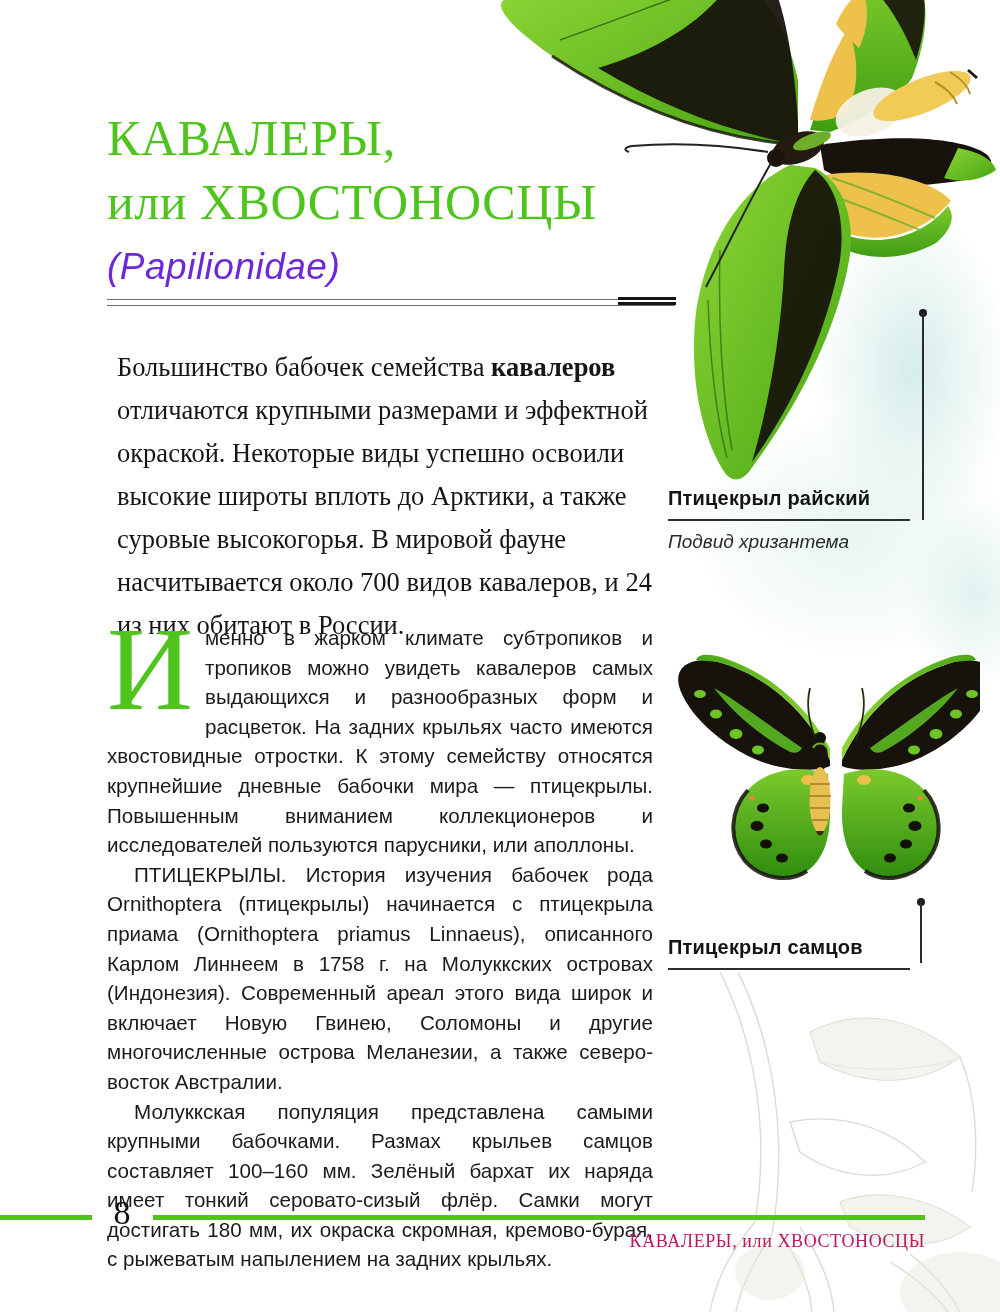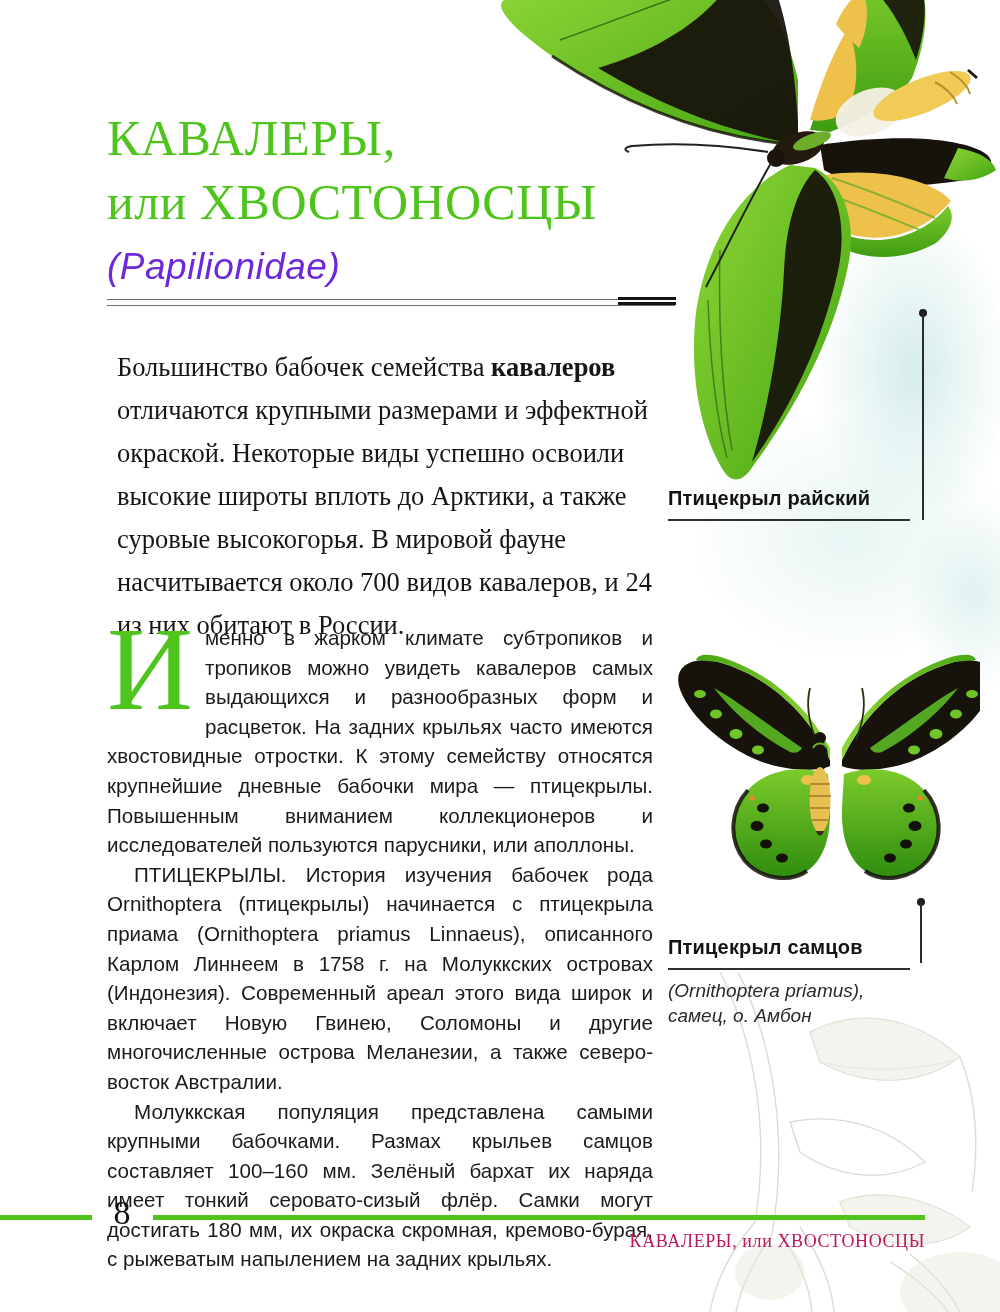--- a/index.html
+++ b/index.html
@@ -198,30 +198,27 @@
       <span class="dropcap">И</span><span>менно в жарком климате субтропиков и тропиков можно увидеть кавалеров самых выдающихся и разнообразных форм и расцветок. На задних крыльях часто имеются хвостовидные отростки. К этому семейству относятся крупнейшие дневные бабочки мира — птицекрылы. Повышенным вниманием коллекционеров и исследователей пользуются парусники, или аполлоны.</span>
     </p>
     <p class="indent">ПТИЦЕКРЫЛЫ. История изучения бабочек рода Ornithoptera (птицекрылы) начинается с птицекрыла приама (Ornithoptera priamus Linnaeus), описанного Карлом Линнеем в 1758 г. на Молуккских островах (Индонезия). Современный ареал этого вида широк и включает Новую Гвинею, Соломоны и другие многочисленные острова Меланезии, а также северо-восток Австралии.</p>
     <p class="indent">Молуккская популяция представлена самыми крупными бабочками. Размах крыльев самцов составляет 100–160 мм. Зелёный бархат их наряда имеет тонкий серовато-сизый флёр. Самки могут достигать 180 мм, их окраска скромная, кремово-бурая, с рыжеватым напылением на задних крыльях.</p>
   </div>
 
   <span class="leader-dot" style="left:919px;top:309px;"></span>
   <span class="leader-line" style="left:922px;top:313px;height:207px;"></span>
   <div class="fig-caption" style="top:487px;">
     <div class="cap-title">Птицекрыл райский</div>
+    <div class="cap-sub">Подвид хризантема</div>
   </div>
 
   <span class="leader-dot" style="left:917px;top:898px;"></span>
   <span class="leader-line" style="left:920px;top:902px;height:61px;"></span>
   <div class="fig-caption" style="top:936px;">
     <div class="cap-title">Птицекрыл самцов</div>
-    <div class="cap-sub">
-      <span style="display:block">(Ornithoptera priamus),</span>
-      <span style="display:block">самец, о. Амбон</span>
-    </div>
   </div>
 
   <div class="footer-line seg-left"></div>
   <div class="footer-line seg-right"></div>
   <div class="page-number">8</div>
   <div class="running-title">КАВАЛЕРЫ, или ХВОСТОНОСЦЫ</div>
 
 </div>
 
 </body></html>

